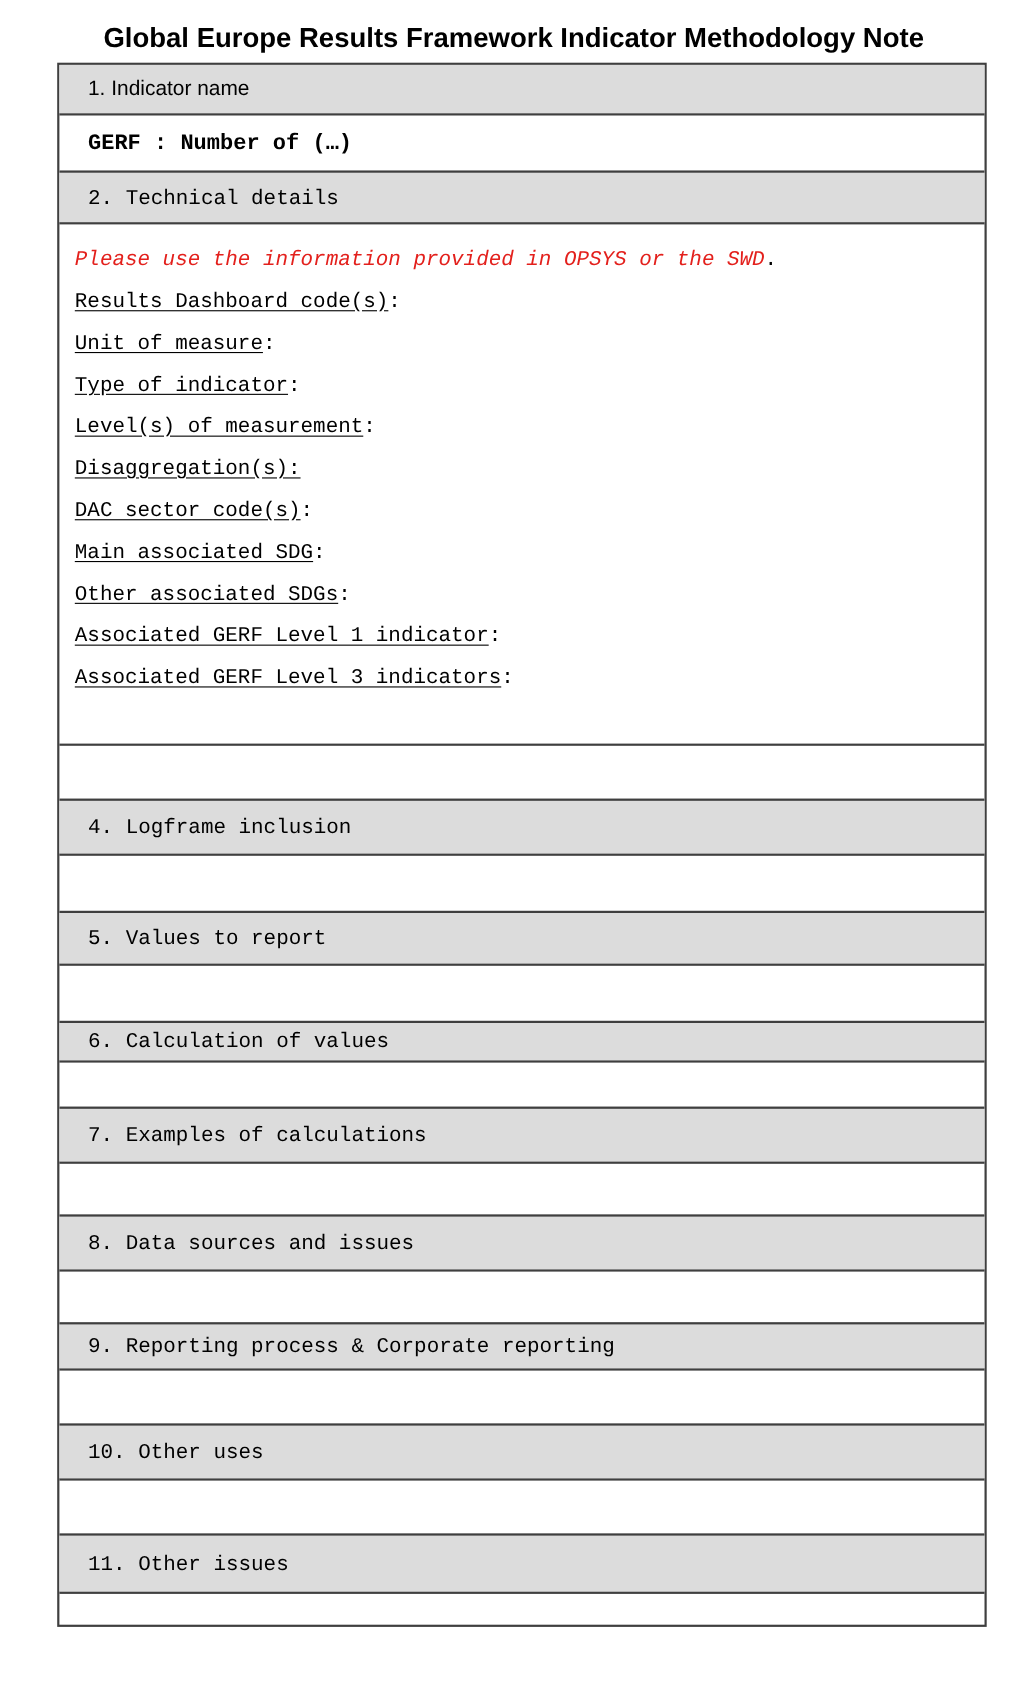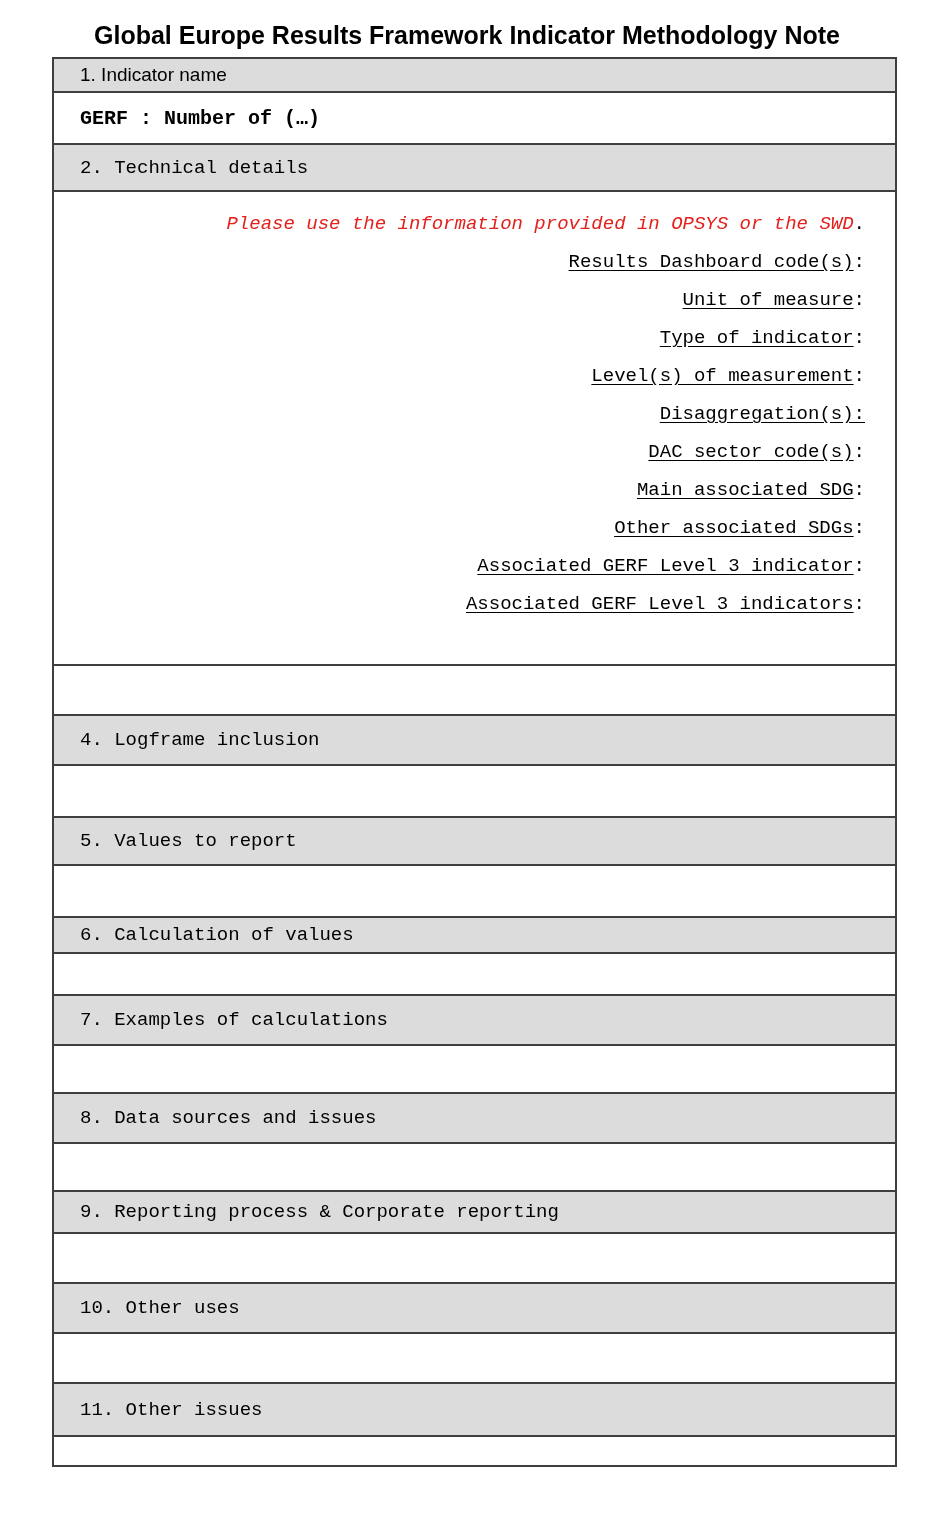--- a/index.html
+++ b/index.html
@@ -32,22 +32,21 @@
     display: flex;
     align-items: center;
     padding-left: 26px;
   }
   .row + .row { border-top: 2px solid #3f3f3f; font-family: Liberation Mono, monospace; }
   .row.gray { background: #dcdcdc; }
   .section-label { font-size: 19px; }
   .value-label  { font-size: 20px; font-weight: bold; }
   .row.tech {
     display: block;
-    padding: 13px 30px 0 32px;
-    text-align: right;
+    padding: 13px 30px 0 14px;
   }
   .row.tech p {
     margin: 0;
     font-size: 19px;
     line-height: 38px;
   }
   .note-text {
     color: #e3201c;
     font-style: italic;
   }
@@ -57,21 +56,21 @@
   }
   .ul { text-decoration: underline; text-underline-offset: 3px; }
 </style>
 </head>
 <body>
 
 <h1 class="page-title">Global Europe Results Framework Indicator Methodology Note</h1>
 
 <div class="doc-table">
 
-  <div class="row gray" style="height:32px">
+  <div class="row gray" style="height:44px">
     <span class="section-label">1. Indicator name</span>
   </div>
 
   <div class="row" style="height:52px">
     <span class="value-label">GERF : Number of (…)</span>
   </div>
 
   <div class="row gray" style="height:47px">
     <span class="section-label">2. Technical details</span>
   </div>
@@ -81,21 +80,21 @@
       <span class="note-text">Please use the information provided in OPSYS or the SWD</span><span class="note-period">.</span>
     </p>
     <p><span class="ul">Results Dashboard code(s)</span><span>:</span></p>
     <p><span class="ul">Unit of measure</span><span>:</span></p>
     <p><span class="ul">Type of indicator</span><span>:</span></p>
     <p><span class="ul">Level(s) of measurement</span><span>:</span></p>
     <p><span class="ul">Disaggregation(s):</span><span></span></p>
     <p><span class="ul">DAC sector code(s)</span><span>:</span></p>
     <p><span class="ul">Main associated SDG</span><span>:</span></p>
     <p><span class="ul">Other associated SDGs</span><span>:</span></p>
-    <p><span class="ul">Associated GERF Level 3 indicator</span><span>:</span></p>
+    <p><span class="ul">Associated GERF Level 1 indicator</span><span>:</span></p>
     <p><span class="ul">Associated GERF Level 3 indicators</span><span>:</span></p>
   </div>
 
   <div class="row" style="height:50px"></div>
 
   <div class="row gray" style="height:50px">
     <span class="section-label">4. Logframe inclusion</span>
   </div>
   <div class="row" style="height:52px"></div>
 

